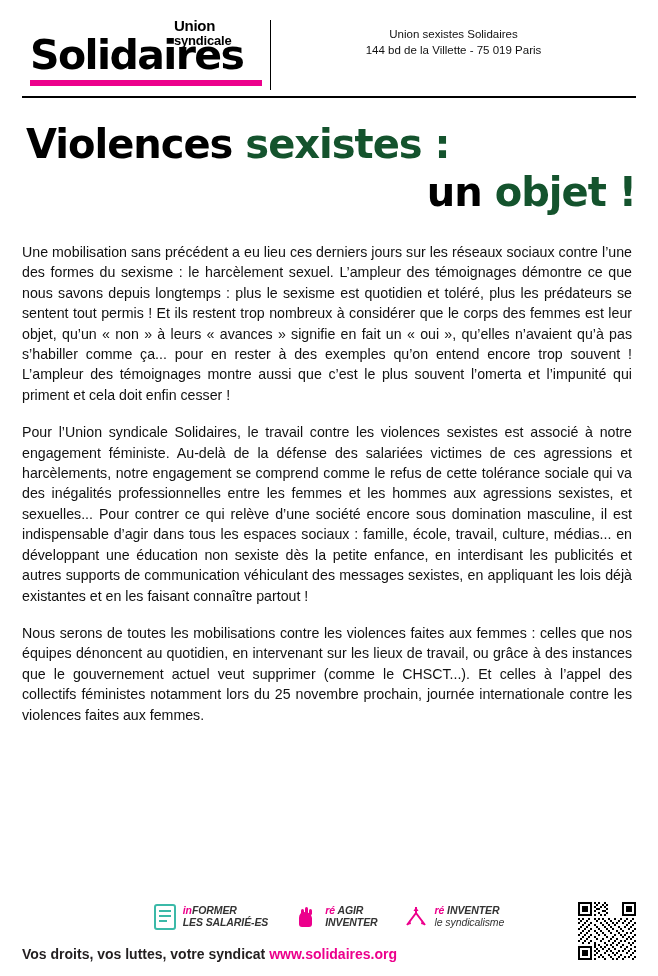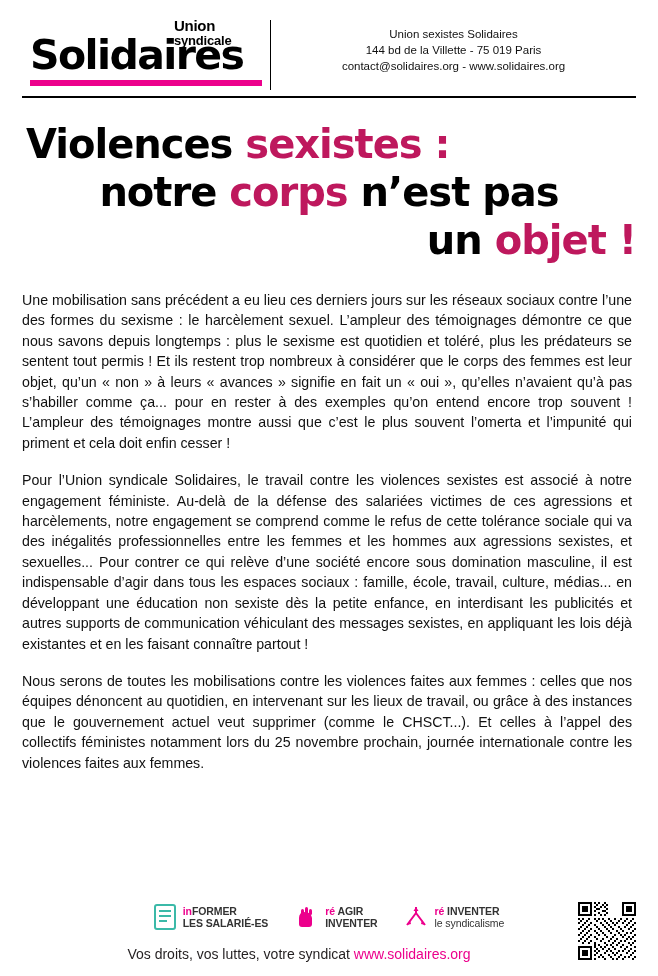--- a/index.html
+++ b/index.html
@@ -97,21 +97,21 @@
     text-align: center;
     font-family: "DejaVu Sans", sans-serif;
     font-weight: bold;
     font-size: 40px;
     line-height: 48px;
     letter-spacing: -1px;
   }
   .title .l1 { display: block; text-align: left; padding-left: 4px;}
   .title .l2 { display: block; text-align: center; }
   .title .l3 { display: block; text-align: right; }
-  .pink { color: #be185d; }
+  .pink { color: #14532d; }
 
   
   .body {
     margin-top: 26px;
     font-size: 14.2px;
     line-height: 20.4px;
     text-align: justify;
     color: #111;
   }
   .body p {
@@ -128,42 +128,41 @@
   }
   .footer-icons {
     display: flex;
     align-items: center;
     justify-content: center;
     gap: 26px;
     height: 46px;
   }
   .fi {
     display: flex;
-    align-items: center;
     gap: 7px;
+    font-style: italic;
   }
   .fi-label {
     font-size: 10.5px;
     line-height: 12px;
     letter-spacing: -0.1px;
   }
   .fi-label .b1 { font-weight: bold; color: #ec008c; }
   .fi-label .b2 { font-weight: bold; color: #333; }
   .fi-label .r2 { color: #333; }
   .fi-glyph svg { display: block; }
   .qr {
     position: absolute;
     right: 0;
     bottom: 2px;
     width: 58px;
     height: 58px;
   }
   .footer-slogan {
-    text-align: center;
-    font-weight: normal;
+    font-weight: bold;
     font-size: 14px;
     margin-top: 6px;
     color: #ec008c;
     padding-right: 60px;
   }
   .footer-slogan .dark { color: #231f20; }
 </style>
 </head>
 <body>
 
@@ -173,28 +172,26 @@
     <div class="logo-block">
       <div class="logo-union">Union</div>
       <div class="logo-syndicale">syndicale</div>
       <div class="logo-main">Solidaires</div>
       <div class="logo-underline"></div>
     </div>
     <div class="header-divider"></div>
     <div class="header-address">
       <div>Union sexistes Solidaires</div>
       <div>144 bd de la Villette - 75 019 Paris</div>
-      <div>contact@solidaires.org - www.solidaires.org</div>
     </div>
   </div>
   <div class="header-rule"></div>
 
   <div class="title">
     <span class="l1"><span>Violences </span><span class="pink">sexistes :</span></span>
-    <span class="l2"><span>notre </span><span class="pink">corps</span><span> n’est pas</span></span>
     <span class="l3"><span>un </span><span class="pink">objet</span><span class="pink"> !</span></span>
   </div>
 
   <div class="body">
     <p>Une mobilisation sans précédent a eu lieu ces derniers jours sur les réseaux sociaux contre l’une des formes du sexisme : le harcèlement sexuel. L’ampleur des témoignages démontre ce que nous savons depuis longtemps : plus le sexisme est quotidien et toléré, plus les prédateurs se sentent tout permis ! Et ils restent trop nombreux à considérer que le corps des femmes est leur objet, qu’un « non » à leurs « avances » signifie en fait un « oui », qu’elles n’avaient qu’à pas s’habiller comme ça... pour en rester à des exemples qu’on entend encore trop souvent ! L’ampleur des témoignages montre aussi que c’est le plus souvent l’omerta et l’impunité qui priment et cela doit enfin cesser !</p>
     <p>Pour l’Union syndicale Solidaires, le travail contre les violences sexistes est associé à notre engagement féministe. Au-delà de la défense des salariées victimes de ces agressions et harcèlements, notre engagement se comprend comme le refus de cette tolérance sociale qui va des inégalités professionnelles entre les femmes et les hommes aux agressions sexistes, et sexuelles... Pour contrer ce qui relève d’une société encore sous domination masculine, il est indispensable d’agir dans tous les espaces sociaux : famille, école, travail, culture, médias... en développant une éducation non sexiste dès la petite enfance, en interdisant les publicités et autres supports de communication véhiculant des messages sexistes, en appliquant les lois déjà existantes et en les faisant connaître partout !</p>
     <p>Nous serons de toutes les mobilisations contre les violences faites aux femmes : celles que nos équipes dénoncent au quotidien, en intervenant sur les lieux de travail, ou grâce à des instances que le gouvernement actuel veut supprimer (comme le CHSCT...). Et celles à l’appel des collectifs féministes notamment lors du 25 novembre prochain, journée internationale contre les violences faites aux femmes.</p>
   </div>
 
   <div class="footer">

